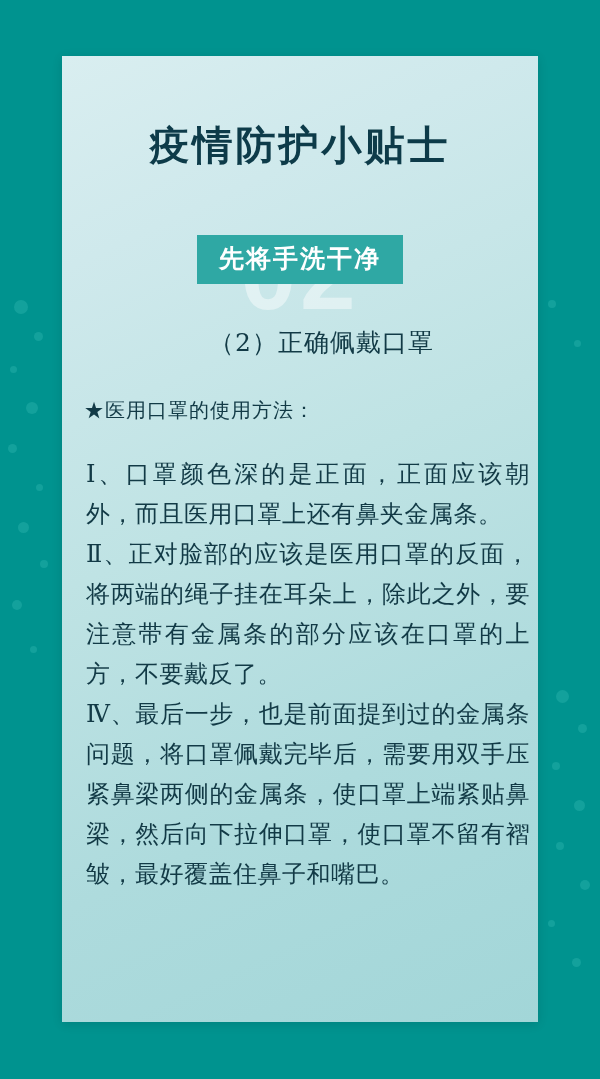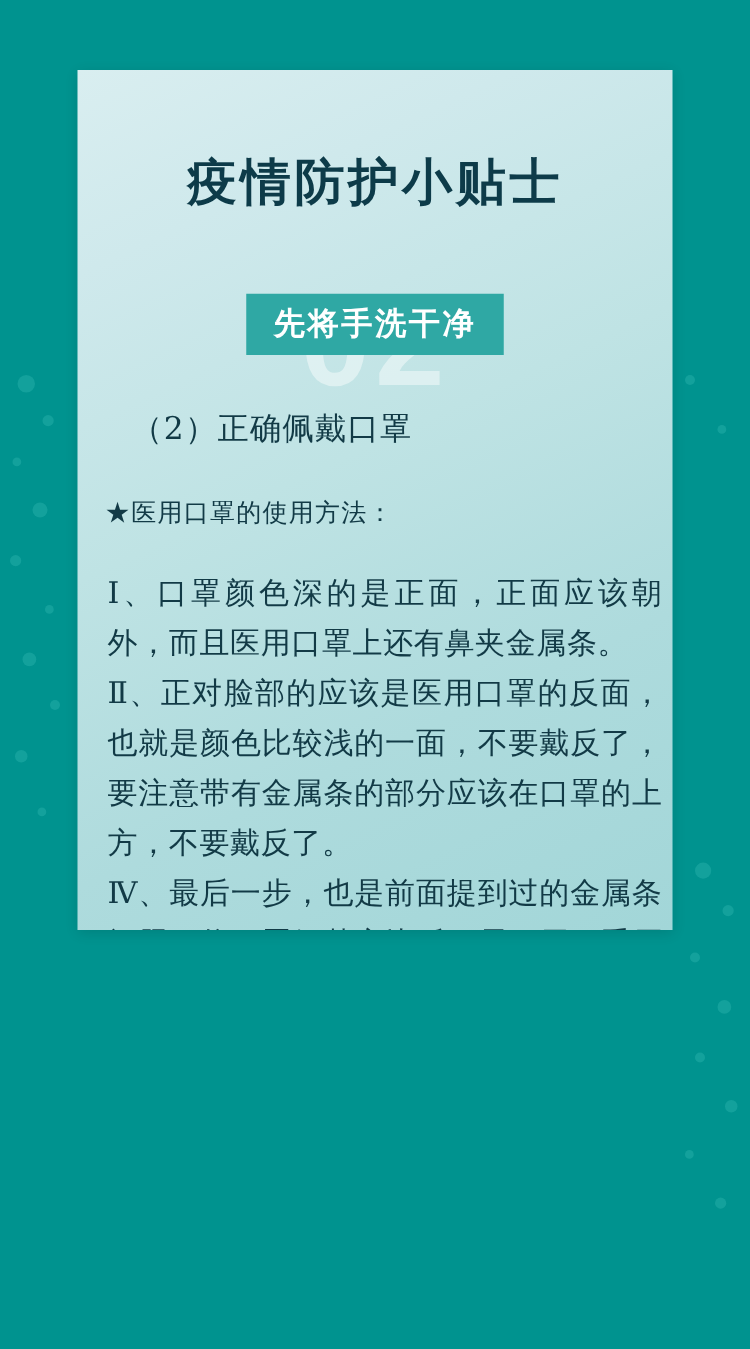--- a/index.html
+++ b/index.html
@@ -26,21 +26,21 @@
     border-radius: 50%;
     background: #1aa6a0;
     opacity: 0.75;
   }
 
   .card {
     position: absolute;
     left: 62px;
     top: 56px;
     width: 476px;
-    height: 688px;
+    height: 966px;
     background: linear-gradient(155deg, #d9eef0 0%, #cfe9ec 18%, #bfe3e4 45%, #aedbdd 72%, #a2d6d8 100%);
     box-shadow: 0 2px 10px rgba(0,0,0,0.12);
     overflow: hidden;
   }
 
   .ghost-number {
     position: absolute;
     left: 0;
     right: 0;
     top: 168px;
@@ -80,20 +80,21 @@
     font-family: "DejaVu Sans", sans-serif;
   }
 
   .section-label {
     position: relative;
     margin: 42px 0 0 43px;
     font-size: 25px;
     color: #123a46;
     font-family: "DejaVu Serif", serif;
     letter-spacing: 1px;
+    text-align: center;
   }
 
   .heading {
     position: relative;
     margin: 38px 0 0 22px;
     font-size: 20px;
     color: #123a46;
     font-family: "DejaVu Serif", serif;
     letter-spacing: 1px;
   }
@@ -148,17 +149,17 @@
   <div class="badge-wrap">
     <span class="badge">先将手洗干净</span>
   </div>
 
   <div class="section-label">（2）正确佩戴口罩</div>
 
   <div class="heading">★医用口罩的使用方法：</div>
 
   <div class="body-text">
     <p>Ⅰ、口罩颜色深的是正面，正面应该朝外，而且医用口罩上还有鼻夹金属条。</p>
-    <p>Ⅱ、正对脸部的应该是医用口罩的反面，也就是颜色比较浅的一面，不要戴反了，要注意带有金属条的部分应该在口罩的上方，不要戴反了。</p>
+    <p>Ⅱ、正对脸部的应该是医用口罩的反面，将两端的绳子挂在耳朵上，除此之外，要注意带有金属条的部分应该在口罩的上方，不要戴反了。</p>
     <p>Ⅳ、最后一步，也是前面提到过的金属条问题，将口罩佩戴完毕后，需要用双手压紧鼻梁两侧的金属条，使口罩上端紧贴鼻梁，然后向下拉伸口罩，使口罩不留有褶皱，最好覆盖住鼻子和嘴巴。</p>
   </div>
 
 </div>
 
 </body></html>

